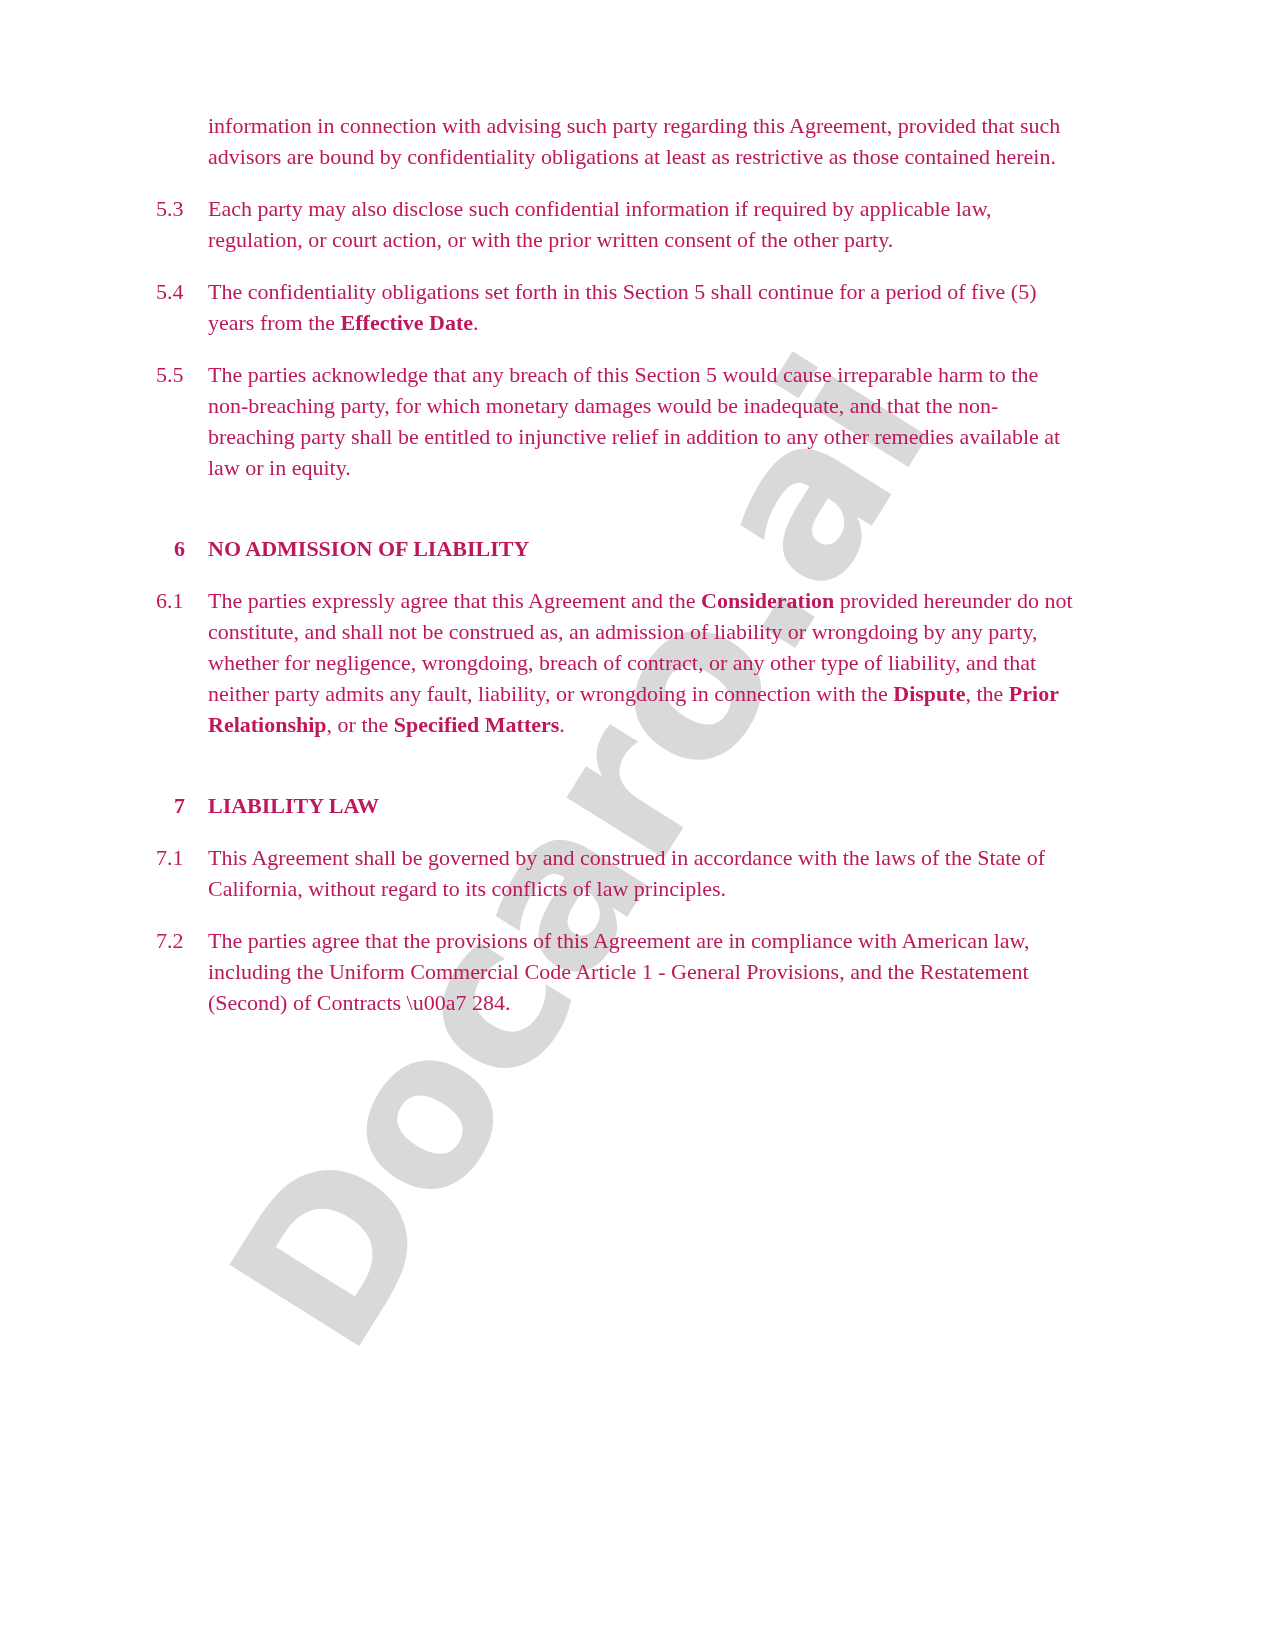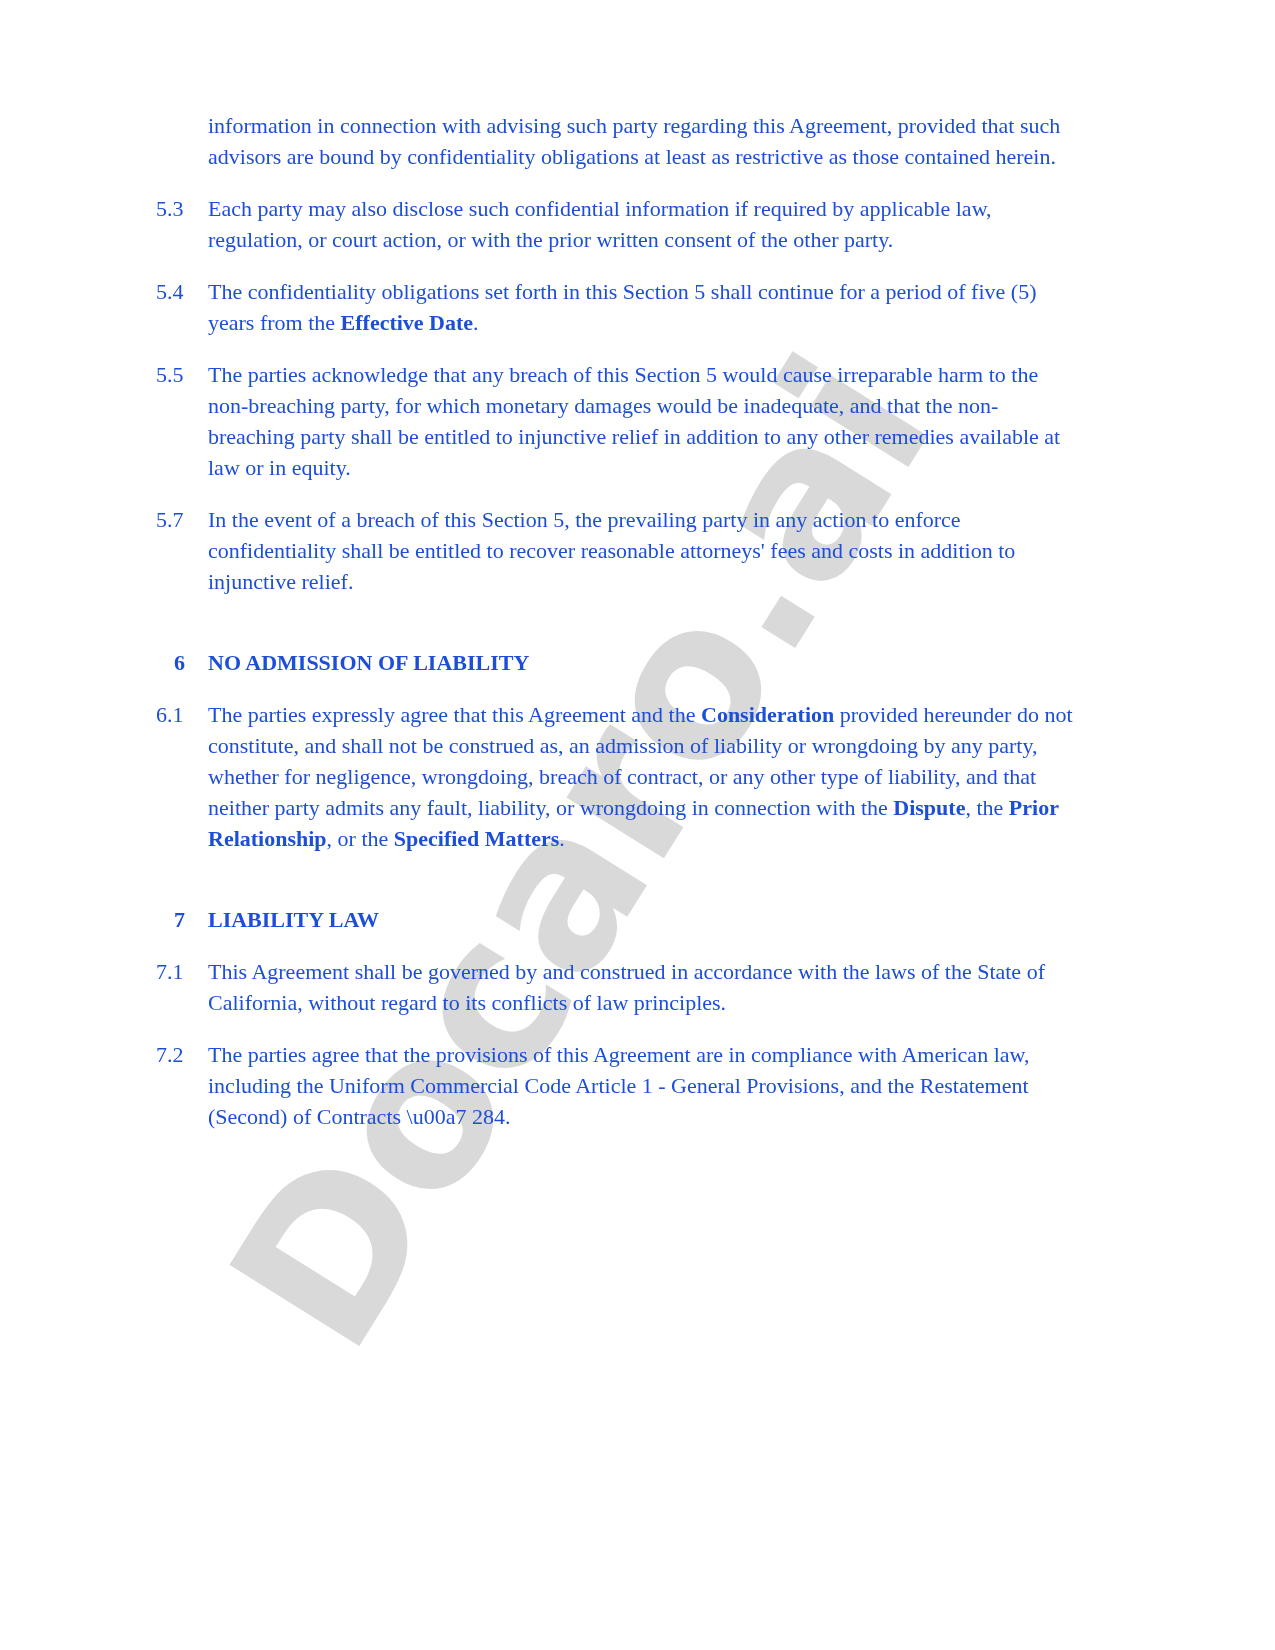--- a/index.html
+++ b/index.html
@@ -63,40 +63,36 @@
   .run.bold {
     font-weight: bold;
     margin-top: 32px;
   }
 </style>
 </head>
 <body>
 
 <div class="page">
   <div class="watermark" style="color: rgb(217, 217, 217);">Docaro.ai</div>
-  <main class="content" id="doc-content" style="color: #1d4ed8;">
+  <main class="content" id="doc-content" style="color: #be185d;">
       <div class="block continuation">
         <div class="num"></div>
         <div class="body"><span class="run">information in connection with advising such party regarding this Agreement, provided that such advisors are bound by confidentiality obligations at least as restrictive as those contained herein.</span></div>
       </div>
       <div class="block clause">
         <div class="num">5.3</div>
         <div class="body"><span class="run">Each party may also disclose such confidential information if required by applicable law, regulation, or court action, or with the prior written consent of the other party.</span></div>
       </div>
       <div class="block clause">
         <div class="num">5.4</div>
         <div class="body"><span class="run">The confidentiality obligations set forth in this Section 5 shall continue for a period of five (5) years from the </span><span class="run bold">Effective Date</span><span class="run">.</span></div>
       </div>
       <div class="block clause">
         <div class="num">5.5</div>
         <div class="body"><span class="run">The parties acknowledge that any breach of this Section 5 would cause irreparable harm to the non-breaching party, for which monetary damages would be inadequate, and that the non-breaching party shall be entitled to injunctive relief in addition to any other remedies available at law or in equity.</span></div>
-      </div>
-      <div class="block clause">
-        <div class="num">5.7</div>
-        <div class="body"><span class="run">In the event of a breach of this Section 5, the prevailing party in any action to enforce confidentiality shall be entitled to recover reasonable attorneys' fees and costs in addition to injunctive relief.</span></div>
       </div>
       <div class="block heading">
         <div class="num">6</div>
         <div class="body"><span class="run">NO ADMISSION OF LIABILITY</span></div>
       </div>
       <div class="block clause">
         <div class="num">6.1</div>
         <div class="body"><span class="run">The parties expressly agree that this Agreement and the </span><span class="run bold">Consideration</span><span class="run"> provided hereunder do not constitute, and shall not be construed as, an admission of liability or wrongdoing by any party, whether for negligence, wrongdoing, breach of contract, or any other type of liability, and that neither party admits any fault, liability, or wrongdoing in connection with the </span><span class="run bold">Dispute</span><span class="run">, the </span><span class="run bold">Prior Relationship</span><span class="run">, or the </span><span class="run bold">Specified Matters</span><span class="run">.</span></div>
       </div>
       <div class="block heading">

